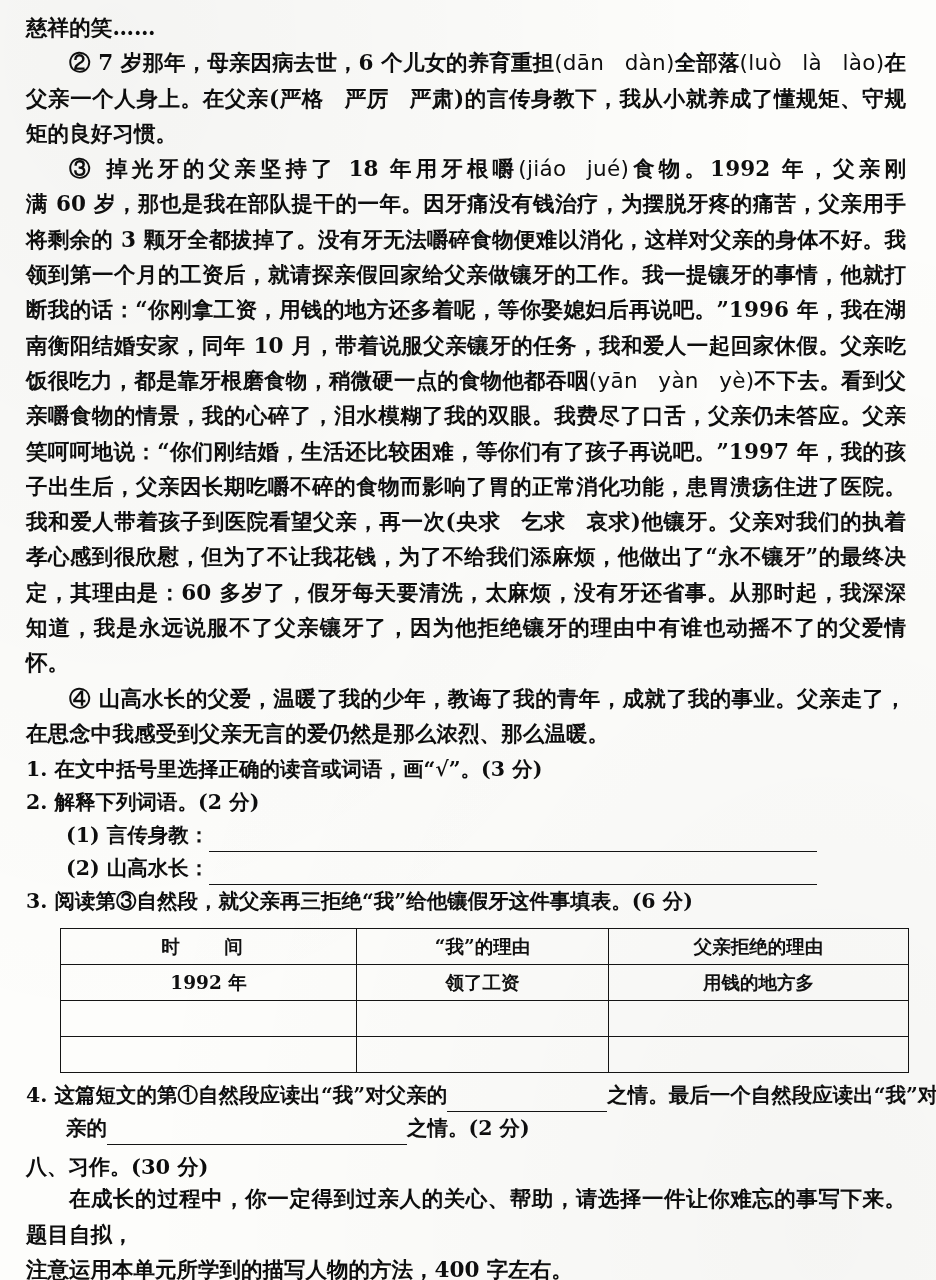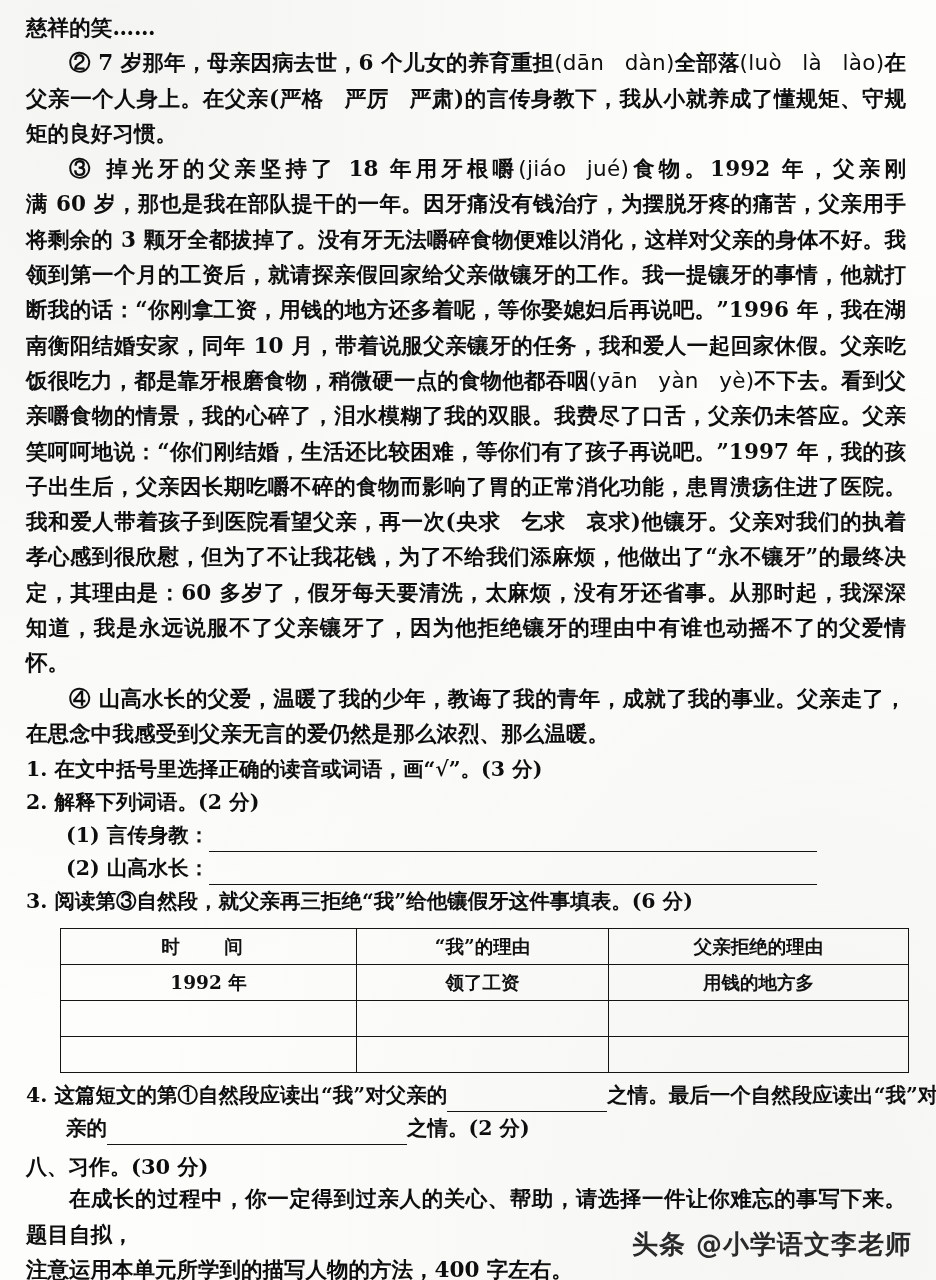--- a/index.html
+++ b/index.html
@@ -229,15 +229,14 @@
       <span>亲的</span><span class="blank-rule rule-wide"></span><span>之情。(2 分)</span>
     </div>
   </div>
 
   <div class="section-head">八、习作。(30 分)</div>
   <div class="prompt">
     <div class="p-indent">在成长的过程中，你一定得到过亲人的关心、帮助，请选择一件让你难忘的事写下来。题目自拟，</div>
     <div>注意运用本单元所学到的描写人物的方法，400 字左右。</div>
   </div>
 
-  <div class="watermark">头条 @小学语文李老师</div>
 
 </div>
 
 </body></html>

